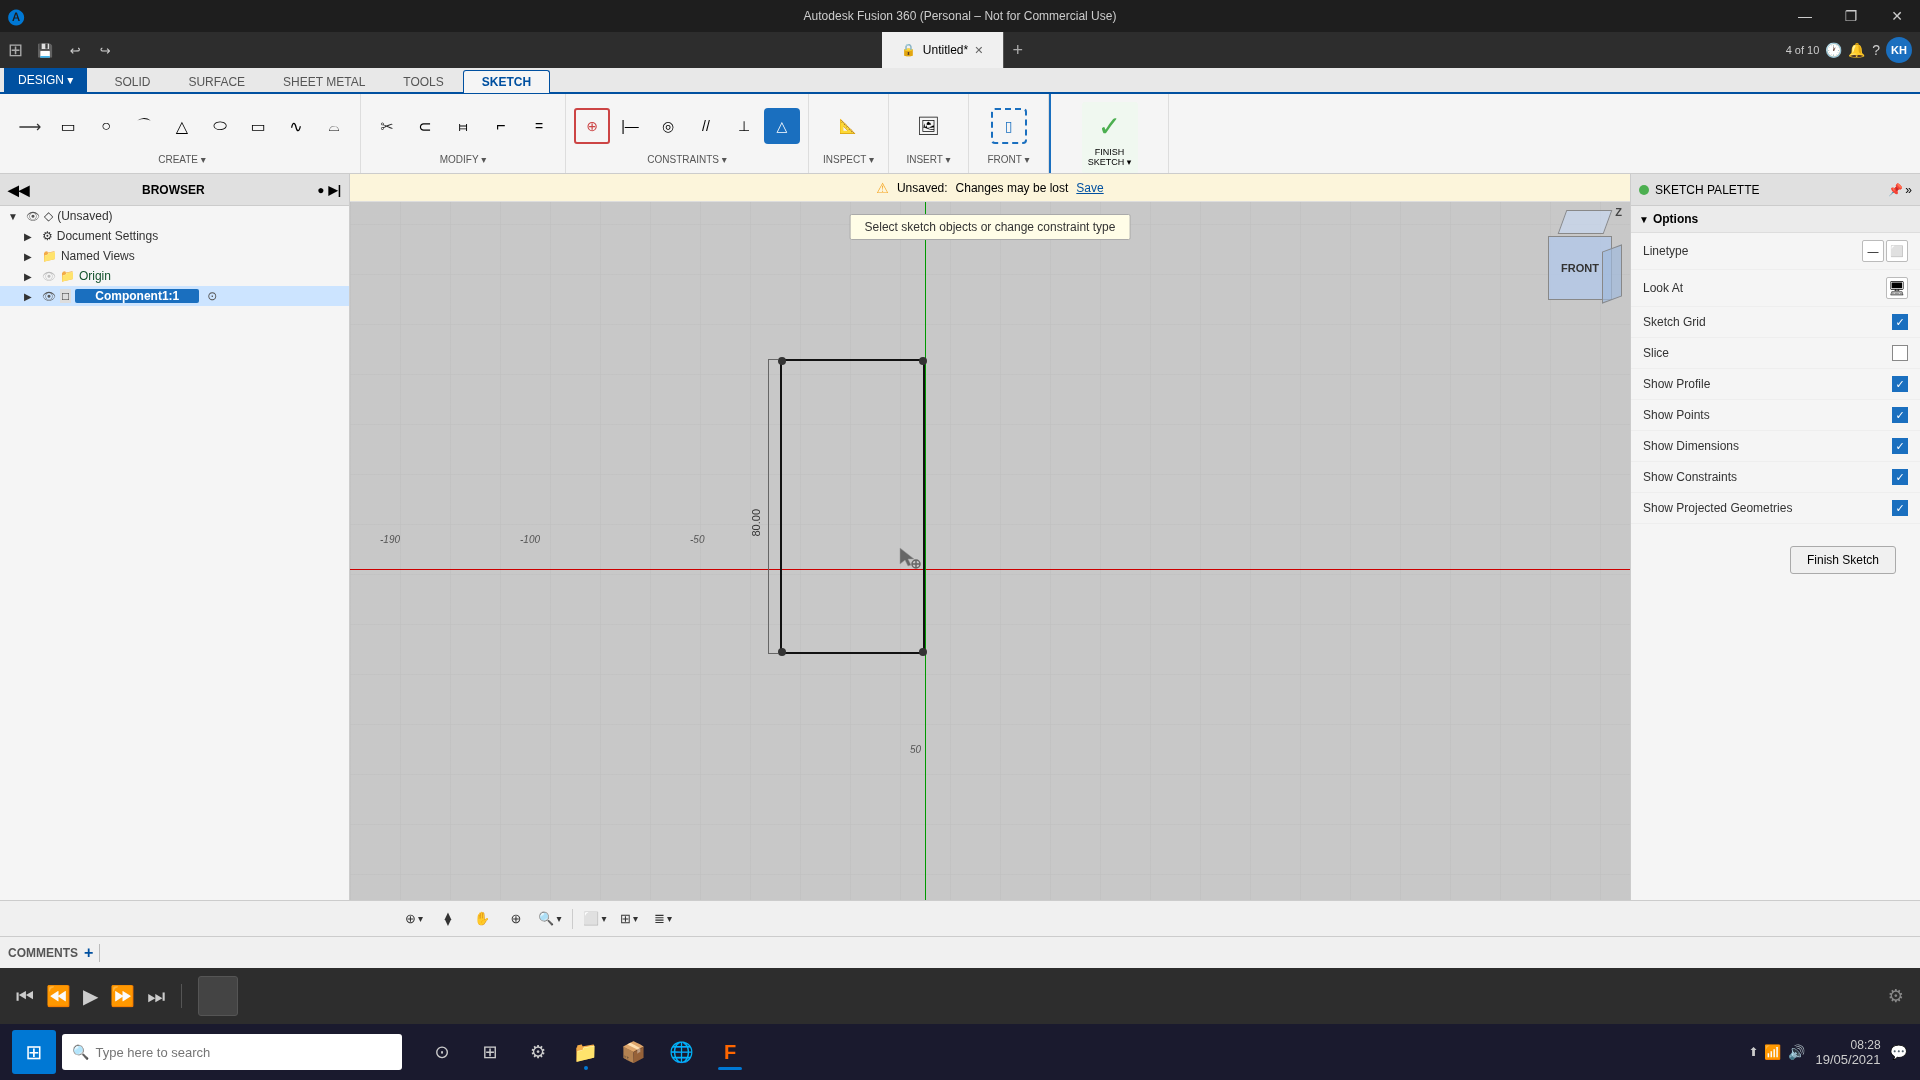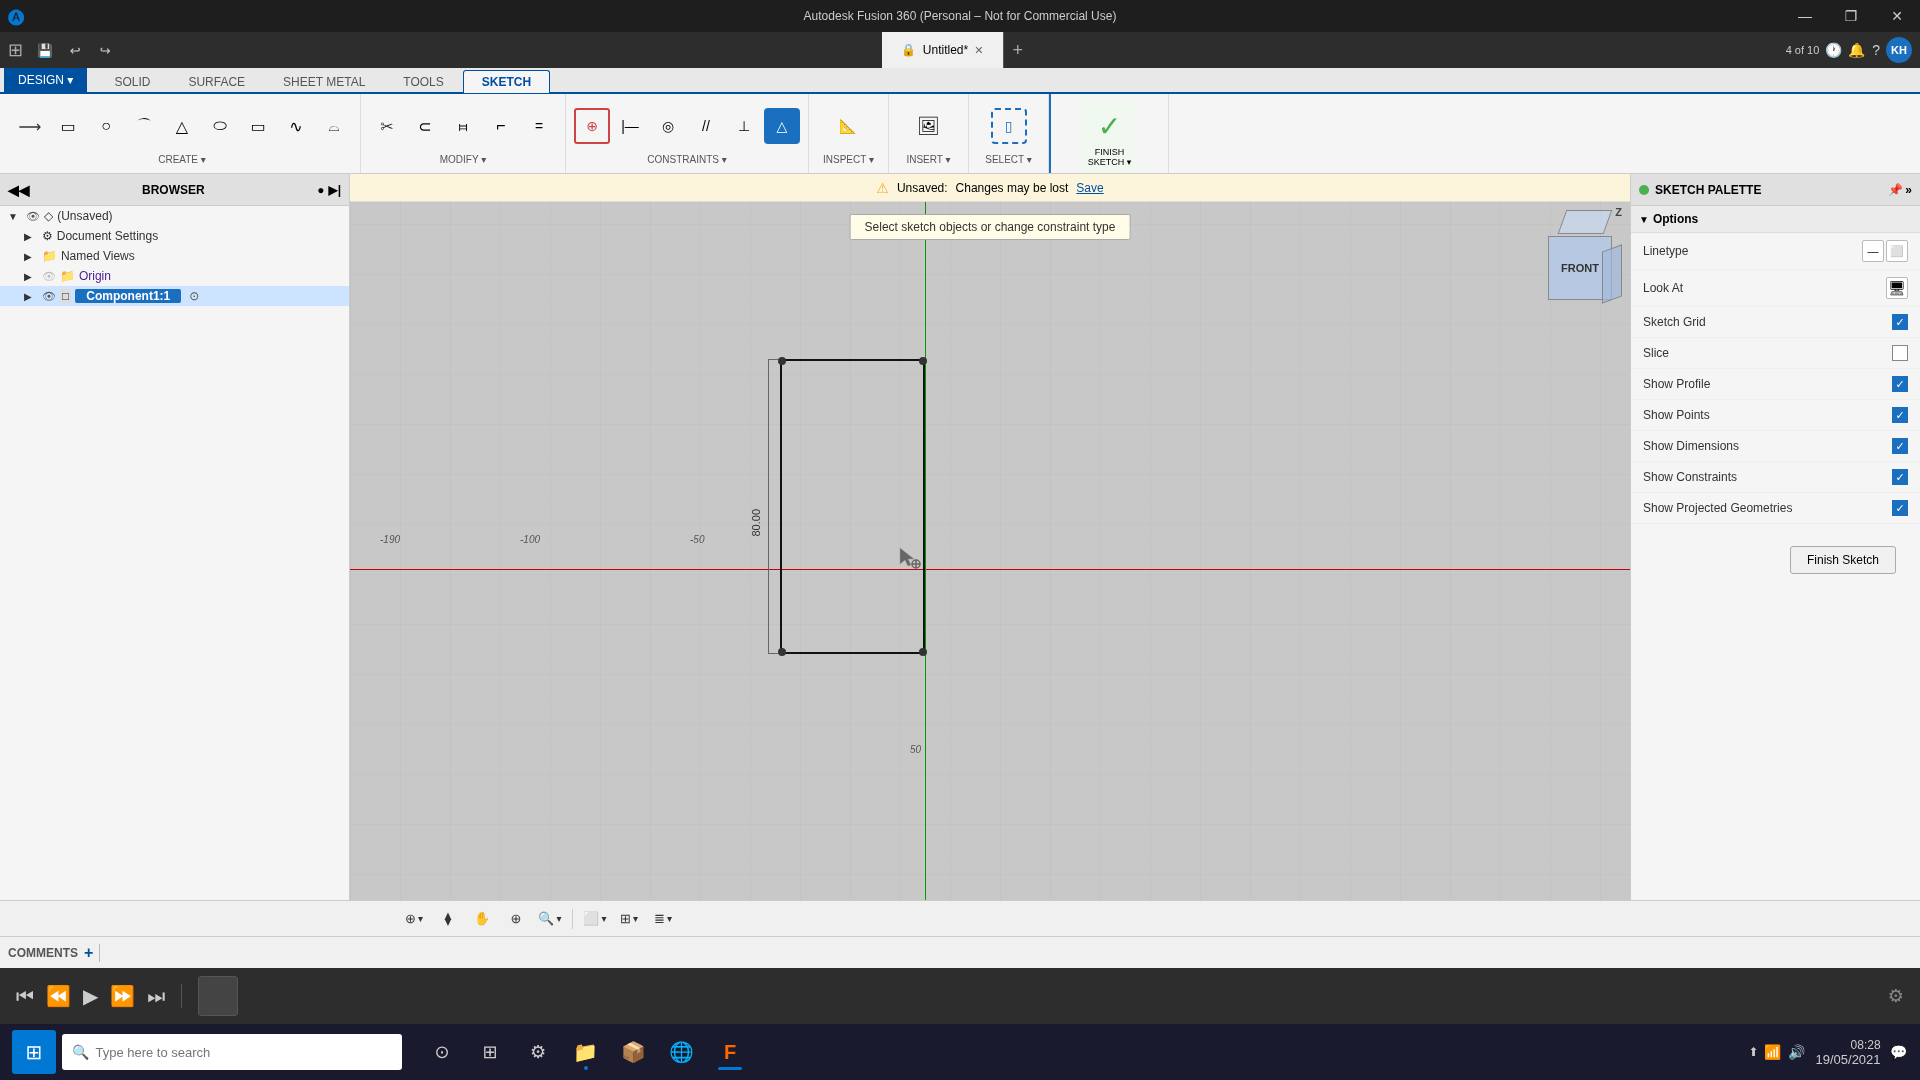--- a/index.html
+++ b/index.html
@@ -359,21 +359,21 @@
     </div>
   </div>
 
   <div class="ribbon-section" style="min-width:80px;">
     <div class="ribbon-tools">
       <div class="rb-btn" style="border:2px dashed #1a6fbf;border-radius:4px;">
         <span style="font-size:14px;color:#1a6fbf;">▯</span>
       </div>
     </div>
     <div class="ribbon-label" style="font-size:10px;color:#555;padding:0 8px 4px;cursor:pointer;">
-      <span>SELECT ▾</span>
+      <span>FRONT ▾</span>
     </div>
   </div>
 
   <div class="ribbon-section" style="min-width:120px;border-left:2px solid #1a6fbf;">
     <div class="ribbon-tools">
       <div class="rb-btn-large" style="background:#f0f8f0;">
         <span style="font-size:28px;color:#4caf50;">✓</span>
         <span style="font-size:9px;text-align:center;">FINISH SKETCH ▾</span>
       </div>
     </div>
@@ -405,27 +405,27 @@
     </div>
     <div class="sidebar-item" style="padding-left:24px;">
       <span style="font-size:10px;width:14px;">▶</span>
       <span style="font-size:12px;">📁</span>
       <span>Named Views</span>
     </div>
     <div class="sidebar-item" style="padding-left:24px;">
       <span style="font-size:10px;width:14px;">▶</span>
       <span style="font-size:11px;color:#bbb;">👁</span>
       <span style="font-size:12px;color:#bbb;">📁</span>
-      <span style="color:#4c1d95;">Origin</span>
+      <span style="color:#14532d;">Origin</span>
     </div>
     <div class="sidebar-item selected" style="padding-left:24px;background:#cce4ff;">
       <span style="font-size:10px;width:14px;">▶</span>
       <span style="font-size:11px;color:#555;">👁</span>
       <span style="font-size:12px;background:#ddd;padding:0 2px;">□</span>
-      <span style="font-weight:600;background:#1a6fbf;color:#fff;padding:0 11px;border-radius:2px;">Component1:1</span>
+      <span style="font-weight:600;background:#1a6fbf;color:#fff;padding:0 20px;border-radius:2px;">Component1:1</span>
       <span style="font-size:12px;color:#555;margin-left:4px;">⊙</span>
     </div>
   </div>
 
   <div id="canvas-area" style="flex:1;background:#c8c8c8;position:relative;overflow:hidden;background-image:linear-gradient(rgba(185,185,185,0.5) 1px, transparent 1px),linear-gradient(90deg,rgba(185,185,185,0.5) 1px, transparent 1px);background-size:50px 50px;">
     <div class="grid-fine" style="position:absolute;inset:0;background-image:linear-gradient(rgba(200,200,200,0.25) 1px, transparent 1px),linear-gradient(90deg,rgba(200,200,200,0.25) 1px, transparent 1px);background-size:10px 10px;"></div>
 
     <div id="unsaved-bar" style="position:absolute;top:0;left:0;right:0;height:28px;background:rgba(255,248,220,0.95);display:flex;align-items:center;justify-content:center;gap:8px;font-size:12px;border-bottom:1px solid #ddd;z-index:10;">
       <span style="color:#f5a623;font-size:14px;">⚠</span>
       <span>Unsaved:</span>
@@ -471,21 +471,21 @@
       </div>
       <div style="position:absolute;top:0;left:30px;width:46px;height:24px;background:rgba(200,215,240,0.7);border:1.5px solid #888;transform:skewX(-20deg);"></div>
       <div style="position:absolute;bottom:0;right:0;width:20px;height:52px;background:rgba(160,185,220,0.7);border:1.5px solid #888;transform:skewY(-20deg);"></div>
 
       <div style="position:absolute;top:-4px;right:0;font-size:11px;color:#444;font-weight:bold;">Z</div>
     </div>
 
   </div>
 
   <div id="sketch-palette" style="width:290px;background:#f5f5f5;border-left:1px solid #ccc;display:flex;flex-direction:column;overflow-y:auto;">
-    <div id="sp-header" style="height:32px;background:#e0e0e0;display:flex;align-items:center;padding:0 8px;border-bottom:1px solid #ccc;gap:6px;font-weight:700;font-size:12px;">
+    <div id="sp-header" style="height:32px;background:#e0e0e0;display:flex;align-items:center;padding:0 8px;border-bottom:1px solid #ccc;gap:6px;font-weight:400;font-size:12px;">
       <span style="width:10px;height:10px;background:#4caf50;border-radius:50%;display:inline-block;"></span>
       <span>SKETCH PALETTE</span>
       <div class="sp-arrows" style="margin-left:auto;display:flex;gap:2px;">
         <span style="cursor:pointer;font-size:12px;">📌</span>
         <span style="cursor:pointer;font-size:12px;">»</span>
       </div>
     </div>
 
     <div class="sp-section-header" style="display:flex;align-items:center;padding:6px 8px;gap:4px;font-weight:600;font-size:12px;cursor:pointer;background:#ebebeb;border-bottom:1px solid #ddd;">
       <span style="font-size:10px;">▼</span>

